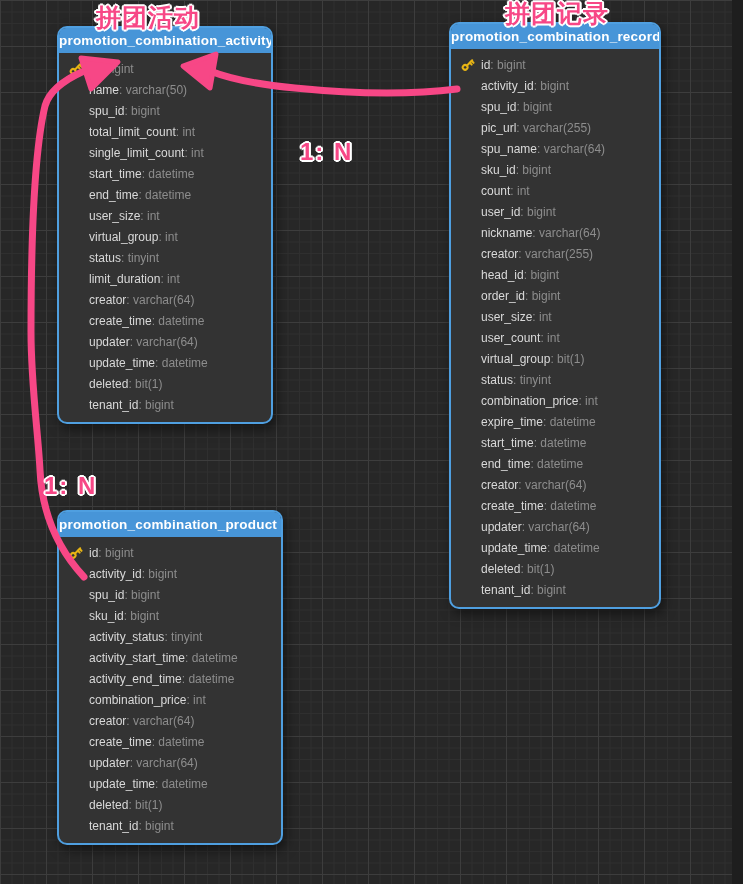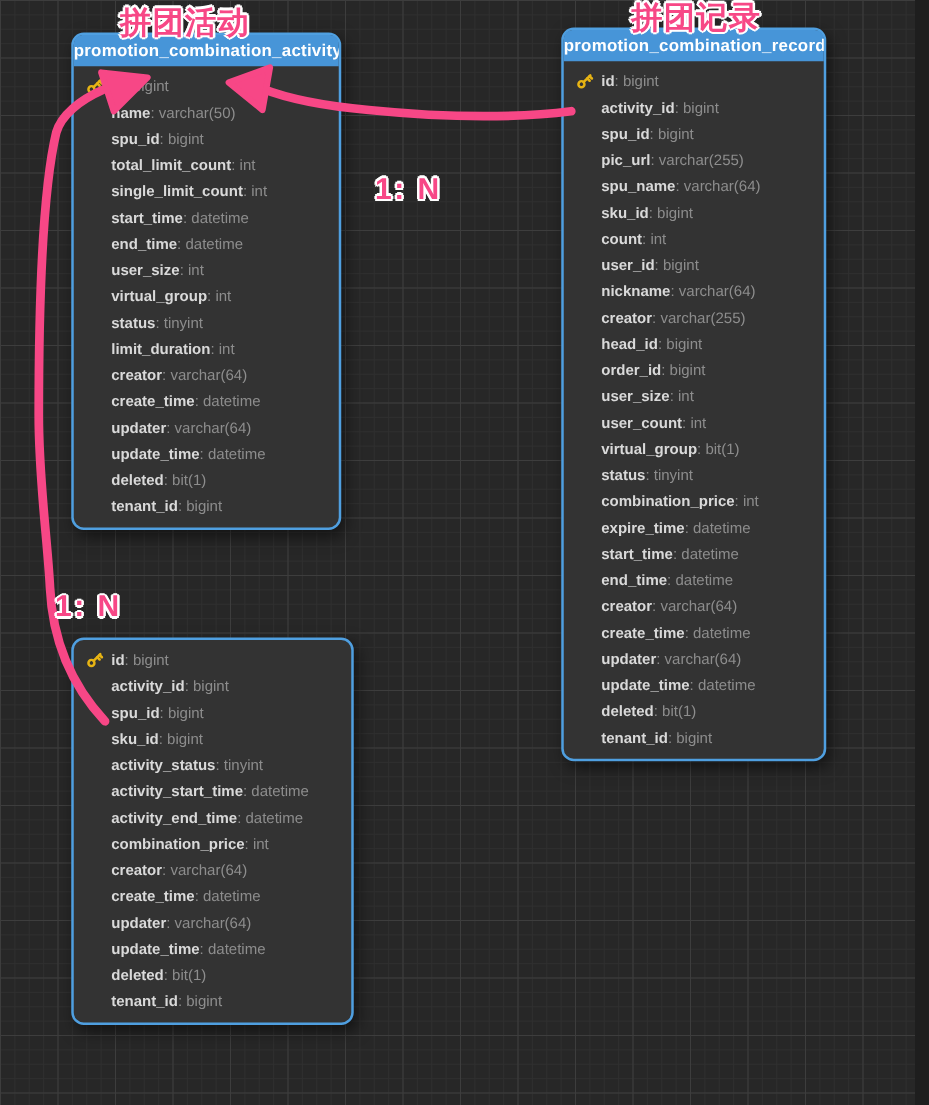--- a/index.html
+++ b/index.html
@@ -25,21 +25,21 @@
     background: var(--header_blue, #4795d8);
     color: #fff; font-weight: bold; font-size: 13.5px;
     height: 25px; line-height: 25px;
     border-radius: 7px 7px 0 0; letter-spacing: .2px;
     white-space: nowrap; overflow: hidden;
   }
   .db-body { padding: 5px 8px 7px 9px; }
   .db-row { display: flex; align-items: center; height: 21px; font-size: 12px; white-space: nowrap; }
   .db-ico { width: 16px; height: 15px; margin-right: 5px; flex: 0 0 16px; }
   .db-ico svg { width: 16px; height: 15px; display: block; }
-  .db-name { font-weight: bold; color: var(--field_name, #d9d9d9); }
+  .db-name { font-weight: normal; color: var(--field_name, #d9d9d9); }
   .db-type { color: var(--field_type, #8d8d8d); }
   .outlined {
     position: absolute; z-index: 5;
     color: var(--accent_pink, #f74786); font-weight: bold;
     text-shadow:
       -2px 0 0 #fff, 2px 0 0 #fff, 0 -2px 0 #fff, 0 2px 0 #fff,
       -1.4px -1.4px 0 #fff, 1.4px -1.4px 0 #fff,
       -1.4px 1.4px 0 #fff, 1.4px 1.4px 0 #fff;
     white-space: nowrap;
   }
@@ -317,20 +317,21 @@
         </div>
         <div class="db-row">
           <span class="db-ico"></span>
           <span class="db-name">tenant_id</span>
           <span class="db-type">: bigint</span>
         </div>
       </div>
   </div>
 
   <div id="t-product" class="db-table">
+    <div class="db-head">promotion_combination_product</div>
     <div class="db-body">
         <div class="db-row">
           <span class="db-ico">
             <svg viewBox="0 0 20 20">
               <g transform="rotate(-45 10 10)" fill="none" stroke="var(--key_gold)" stroke-width="2.7" stroke-linecap="round">
                 <circle cx="4.6" cy="10" r="3.2"></circle>
                 <path d="M8.2 10 H18"></path>
                 <path d="M13.4 10 v3.6"></path>
                 <path d="M16.8 10 v3.6"></path>
               </g>

